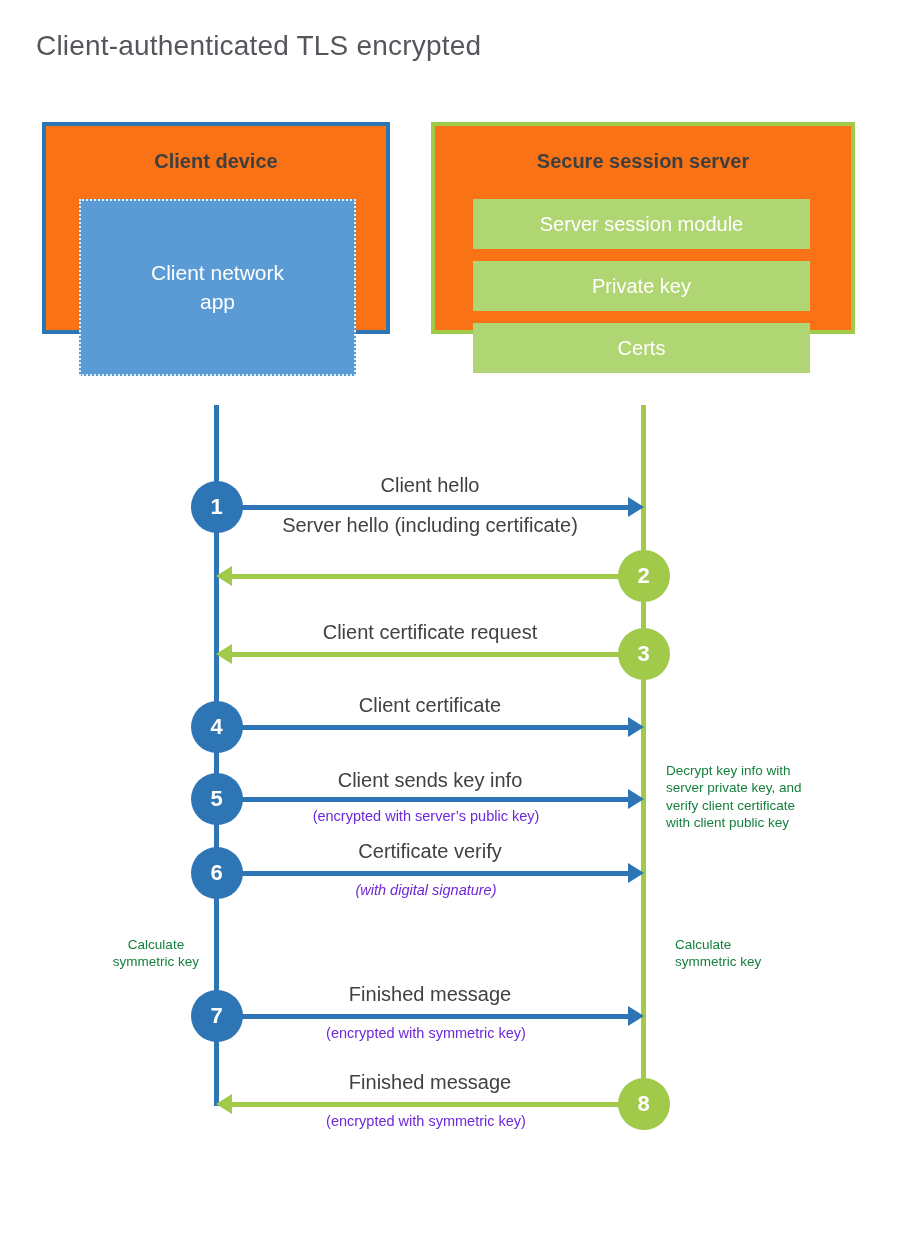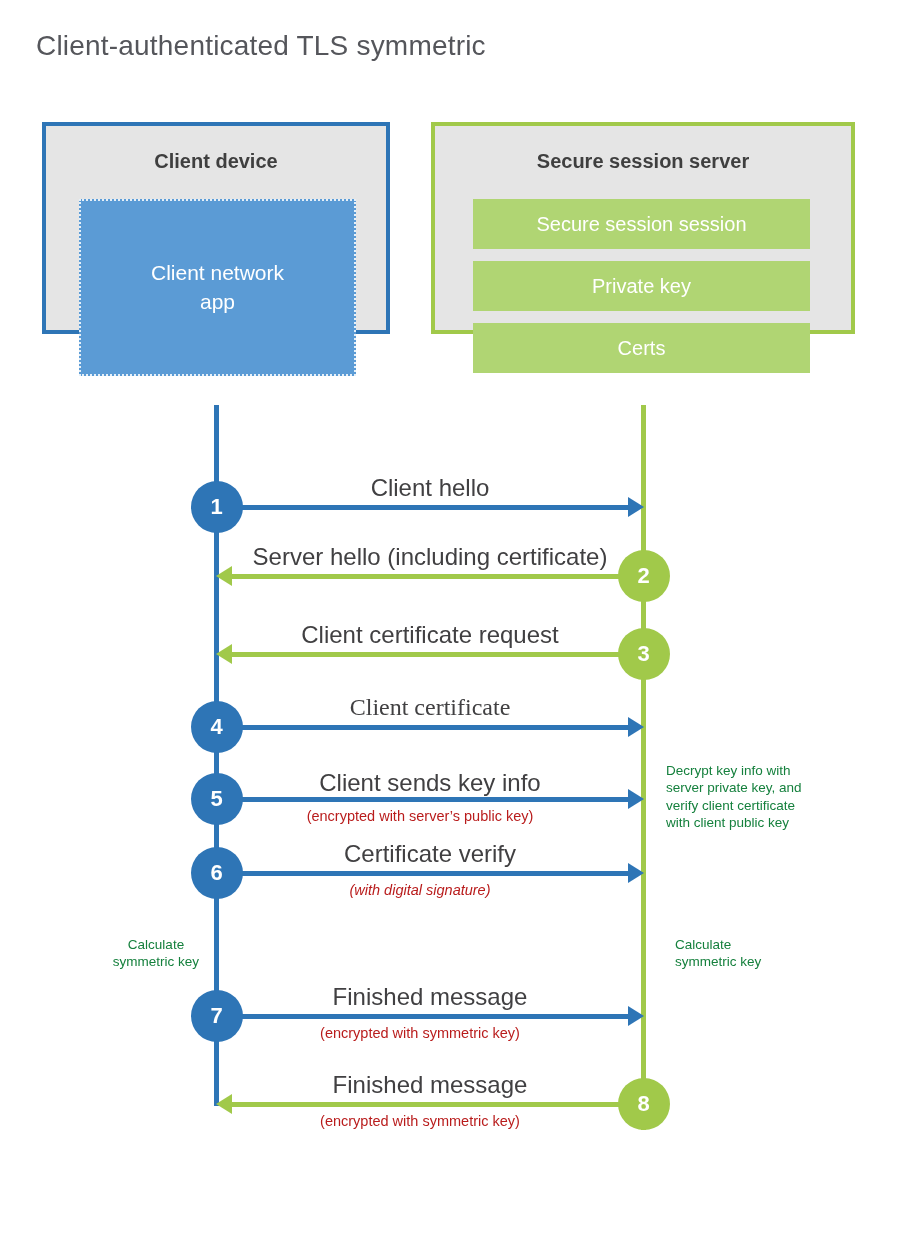--- a/index.html
+++ b/index.html
@@ -8,21 +8,21 @@
     --heading-text:#3f3f3f; --title-text:#55565b; --white:#ffffff;
   }
   *{box-sizing:border-box; margin:0; padding:0;}
   html,body{background:#fff;}
   body{font-family:"Liberation Sans","DejaVu Sans",sans-serif;}
   .canvas{position:relative; width:900px; height:1256px; background:#fff; overflow:hidden;}
 
   .title{position:absolute; left:36px; top:30px; font-size:28px; font-weight:300;
          color:var(--title-text); letter-spacing:.2px;}
 
-  .actor-box{position:absolute; top:122px; height:212px; background:#e5e5e5;}
+  .actor-box{position:absolute; top:122px; height:212px; background:#f97316;}
   .actor-box.client{left:42px; width:348px; border:4px solid var(--blue);}
   .actor-box.server{left:431px; width:424px; border:4px solid var(--green);}
   .actor-title{position:absolute; left:0; right:0; top:24px; text-align:center;
                font-size:20px; font-weight:bold; color:var(--heading-text);}
 
   .client-app{position:absolute; left:33px; top:73px; width:277px; height:177px;
               background:var(--blue-fill); border:2px dotted rgba(255,255,255,.85);
               display:flex; align-items:center; justify-content:center;
               color:#fff; font-size:21px; text-align:center; white-space:pre-line; line-height:1.35;}
 
@@ -35,81 +35,81 @@
   .lifeline.green-line{left:641px; top:405px; height:725px; background:var(--green);}
 
   .step > div{position:absolute;}
   .shaft{height:5px;}
   .shaft.blue{background:var(--blue);}
   .shaft.green{background:var(--green);}
   .head{width:0; height:0; border-top:10px solid transparent; border-bottom:10px solid transparent;}
   .head.right.blue{border-left:16px solid var(--blue);}
   .head.left.green{border-right:16px solid var(--green);}
 
-  .msg-label{left:217px; width:426px; text-align:center; font-size:24px;
+  .msg-label{left:217px; width:426px; text-align:center; font-size:20px;
              color:#414042;}
-  .msg-sub{left:207px; width:426px; text-align:center; font-size:14.5px; color:#b91c1c;}
+  .msg-sub{left:213px; width:426px; text-align:center; font-size:14.5px; color:#6d28d9;}
 
   .circle{width:52px; height:52px; border-radius:50%; color:#fff; font-size:22px;
           font-weight:bold; display:flex; align-items:center; justify-content:center;}
   .circle.blue{background:var(--blue);}
   .circle.green{background:var(--green);}
 
   .note{position:absolute; font-size:13.5px; color:#15803d; line-height:1.28; white-space:pre-line;}
   .note-decrypt{left:666px; top:762px; width:175px; text-align:left;}
   .note-calc-left{left:96px; top:936px; width:120px; text-align:center;}
   .note-calc-right{left:675px; top:936px; width:120px; text-align:left;}
 </style>
 </head>
 <body>
 
 <div class="canvas">
-  <h1 class="title">Client-authenticated TLS symmetric</h1>
+  <h1 class="title">Client-authenticated TLS encrypted</h1>
 
   <div class="actor-box client">
     <div class="actor-title">Client device</div>
     <div class="client-app">Client network
 app</div>
   </div>
 
   <div class="actor-box server">
     <div class="actor-title">Secure session server</div>
     <div class="server-bars" id="server-bars">
-        <div class="bar">Secure session session</div>
+        <div class="bar">Server session module</div>
         <div class="bar">Private key</div>
         <div class="bar">Certs</div>
       </div>
   </div>
 
   <div class="lifeline blue-line"></div>
   <div class="lifeline green-line"></div>
 
   <div id="steps">
       <div class="step">
         <div class="shaft blue" style="left: 217px; width: 414px; top: 505px;"></div>
         <div class="head blue right" style="top: 497px; left: 628px;"></div>
         <div class="msg-label" style="top: 474px;">Client hello</div>
         <div class="circle blue" style="left: 190.5px; top: 481px;">1</div>
       </div>
       <div class="step">
         <div class="shaft green" style="left: 229px; width: 414px; top: 574px;"></div>
         <div class="head green left" style="top: 566px; left: 216px;"></div>
-        <div class="msg-label" style="top: 543px;">Server hello (including certificate)</div>
+        <div class="msg-label" style="top: 514px;">Server hello (including certificate)</div>
         <div class="circle green" style="left: 617.5px; top: 550px;">2</div>
       </div>
       <div class="step">
         <div class="shaft green" style="left: 229px; width: 414px; top: 652px;"></div>
         <div class="head green left" style="top: 644px; left: 216px;"></div>
         <div class="msg-label" style="top: 621px;">Client certificate request</div>
         <div class="circle green" style="left: 617.5px; top: 628px;">3</div>
       </div>
       <div class="step">
         <div class="shaft blue" style="left: 217px; width: 414px; top: 725px;"></div>
         <div class="head blue right" style="top: 717px; left: 628px;"></div>
-        <div class="msg-label" style="top: 694px; font-family: Liberation Serif, serif;">Client certificate</div>
+        <div class="msg-label" style="top: 694px;">Client certificate</div>
         <div class="circle blue" style="left: 190.5px; top: 701px;">4</div>
       </div>
       <div class="step">
         <div class="shaft blue" style="left: 217px; width: 414px; top: 797px;"></div>
         <div class="head blue right" style="top: 789px; left: 628px;"></div>
         <div class="msg-label" style="top: 730px; margin-top: 39px;">Client sends key info</div>
         <div class="msg-sub" style="top: 808px;">(encrypted with server’s public key)</div>
         <div class="circle blue" style="left: 190.5px; top: 773px;">5</div>
       </div>
       <div class="step">

